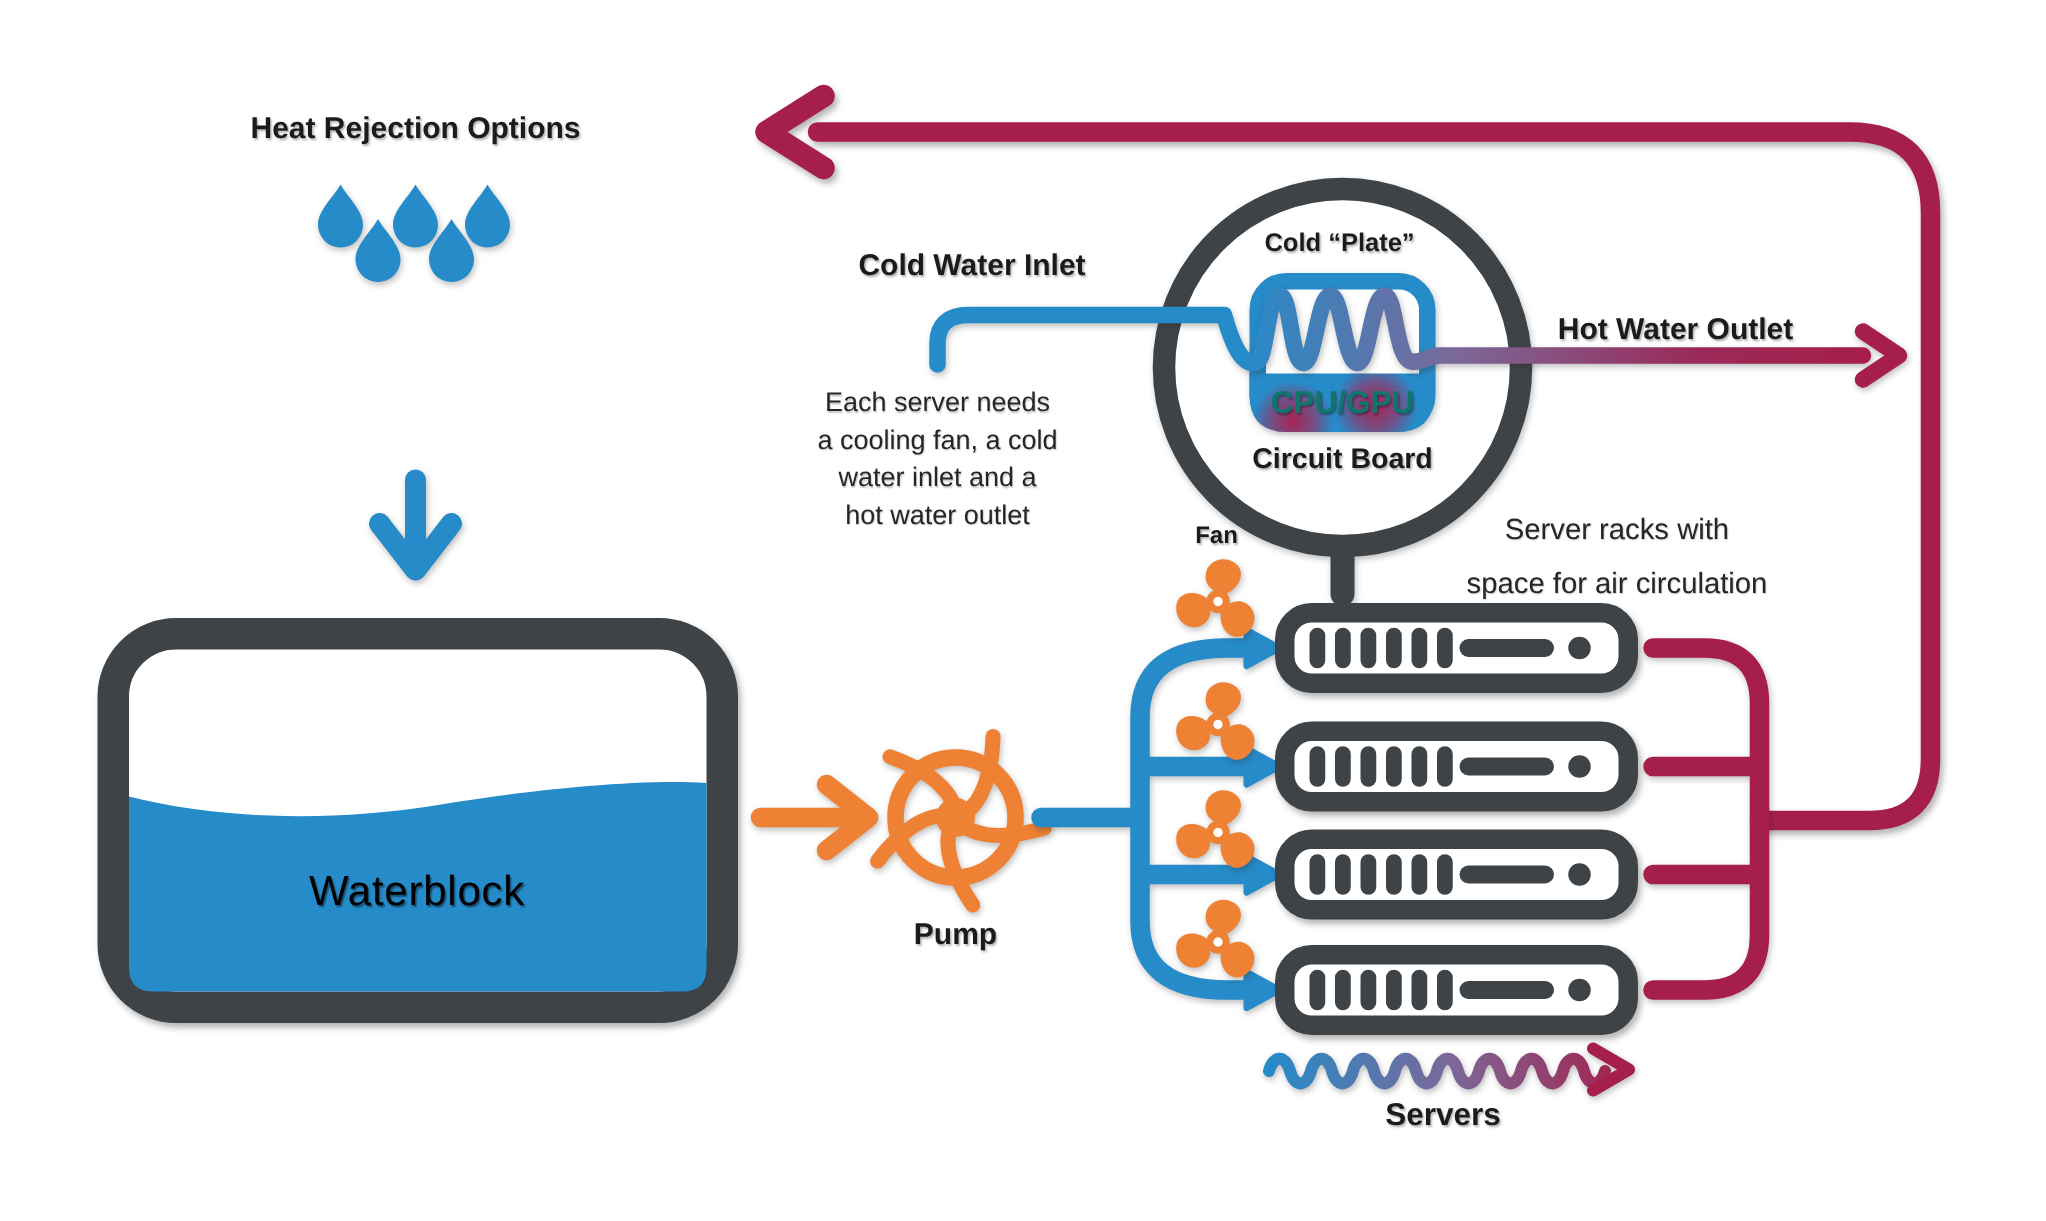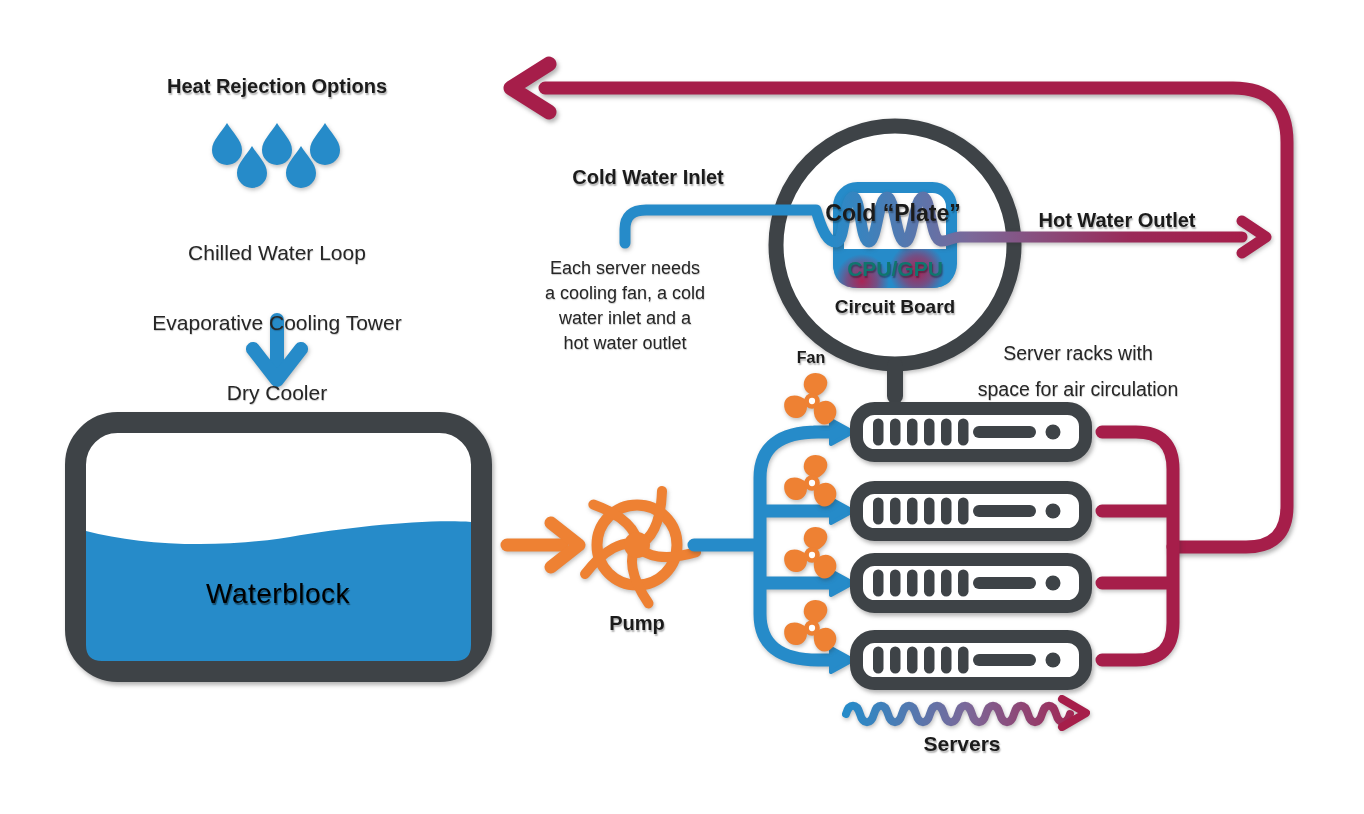--- a/index.html
+++ b/index.html
@@ -194,37 +194,32 @@
                c 3 -11 11 -11 14 0 c 3 11 11 11 14 0
                c 3 -11 11 -11 14 0 c 3 11 11 11 14 0
                c 3 -11 11 -11 14 0 c 3 11 11 11 14 0
                c 3 -11 11 -11 14 0 c 3 11 11 11 14 0"></path>
       <path class="f-none st-crimson rnd" stroke-width="8" d="M 1062 699 L 1086 713 L 1062 727"></path>
     </g>
   </svg>
 
   <div class="lbl bold" id="heat-title" style="left:277px;top:74px;font-size:20px;">Heat Rejection Options</div>
 
-  <div class="lbl light" style="left:277px;top:200px;font-size:21px;line-height:35px;">
-    <div>Chilled Water Loop</div>
-    <div>Evaporative Cooling Tower</div>
-    <div>Dry Cooler</div>
-  </div>
 
   <div class="lbl" id="waterblock-label" style="left:278px;top:576px;font-size:28px;font-weight:400;">Waterblock</div>
 
   <div class="lbl bold" style="left:637px;top:611px;font-size:20px;">Pump</div>
 
   <div class="lbl bold" style="left:811px;top:348px;font-size:16px;">Fan</div>
 
   <div class="lbl bold" style="left:648px;top:165px;font-size:20px;">Cold Water Inlet</div>
 
   <div class="lbl bold" style="left:1117px;top:208px;font-size:20px;">Hot Water Outlet</div>
 
-  <div class="lbl bold" style="left:893px;top:151px;font-size:23px;margin-top:48px;">Cold “Plate”</div>
+  <div class="lbl bold" style="left:893px;top:151px;font-size:17px;">Cold “Plate”</div>
 
   <div class="lbl bold" id="cpu-gpu-label" style="left:895px;top:256px;font-size:21px;">CPU/GPU</div>
 
   <div class="lbl bold" style="left:895px;top:295px;font-size:19px;">Circuit Board</div>
 
   <div class="lbl light" style="left:625px;top:244px;font-size:18px;line-height:25px;margin-top:12px;">Each server needs
 a cooling fan, a cold
 water inlet and a
 hot water outlet</div>
 

